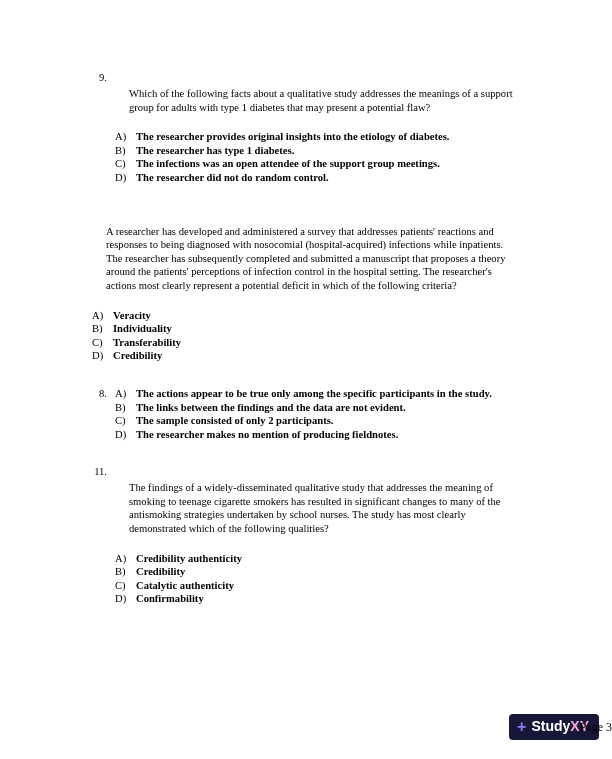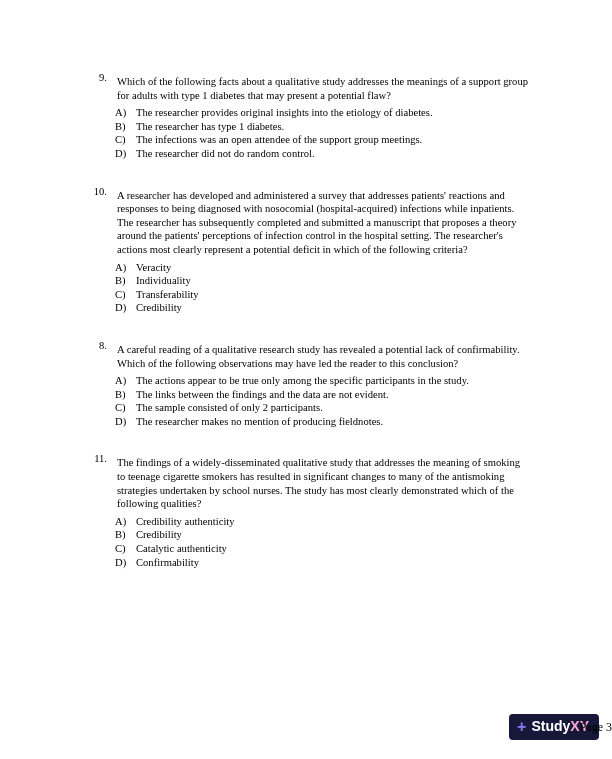--- a/index.html
+++ b/index.html
@@ -32,34 +32,35 @@
     flex: none;
     width: 17px;
     text-align: right;
     margin-right: 6px;
   }
   .qbody {
     flex: 1;
     min-width: 0;
   }
   .qtext {
-    margin: 4px;
+    margin: 16px;
     font-family: Liberation Serif, serif;
   }
   .option {
     display: flex;
     margin-left: 2px;
   }
   .optletter {
     flex: none;
     width: 21px;
   }
   .opttext {
     flex: 1;
     min-width: 0;
+    font-weight: bold;
   }
   .footer {
     position: absolute;
     left: 0;
     right: 0;
     bottom: 24px;
     text-align: right;
     font-size: 12px;
     color: #000000;
   }
@@ -112,21 +113,20 @@
           <span class="opttext">The infections was an open attendee of the support group meetings.</span>
         </div>
         <div class="option">
           <span class="optletter">D)</span>
           <span class="opttext">The researcher did not do random control.</span>
         </div>
       </div>
     </div>
 
     <div class="question">
-      <div class="qnum">10.</div>
       <div class="qbody">
         <div class="qtext">A researcher has developed and administered a survey that addresses patients' reactions and responses to being diagnosed with nosocomial (hospital-acquired) infections while inpatients. The researcher has subsequently completed and submitted a manuscript that proposes a theory around the patients' perceptions of infection control in the hospital setting. The researcher's actions most clearly represent a potential deficit in which of the following criteria?</div>
         <div class="option">
           <span class="optletter">A)</span>
           <span class="opttext">Veracity</span>
         </div>
         <div class="option">
           <span class="optletter">B)</span>
           <span class="opttext">Individuality</span>
         </div>
@@ -137,21 +137,20 @@
         <div class="option">
           <span class="optletter">D)</span>
           <span class="opttext">Credibility</span>
         </div>
       </div>
     </div>
 
     <div class="question">
       <div class="qnum">8.</div>
       <div class="qbody">
-        <div class="qtext">A careful reading of a qualitative research study has revealed a potential lack of confirmability. Which of the following observations may have led the reader to this conclusion?</div>
         <div class="option">
           <span class="optletter">A)</span>
           <span class="opttext">The actions appear to be true only among the specific participants in the study.</span>
         </div>
         <div class="option">
           <span class="optletter">B)</span>
           <span class="opttext">The links between the findings and the data are not evident.</span>
         </div>
         <div class="option">
           <span class="optletter">C)</span>

